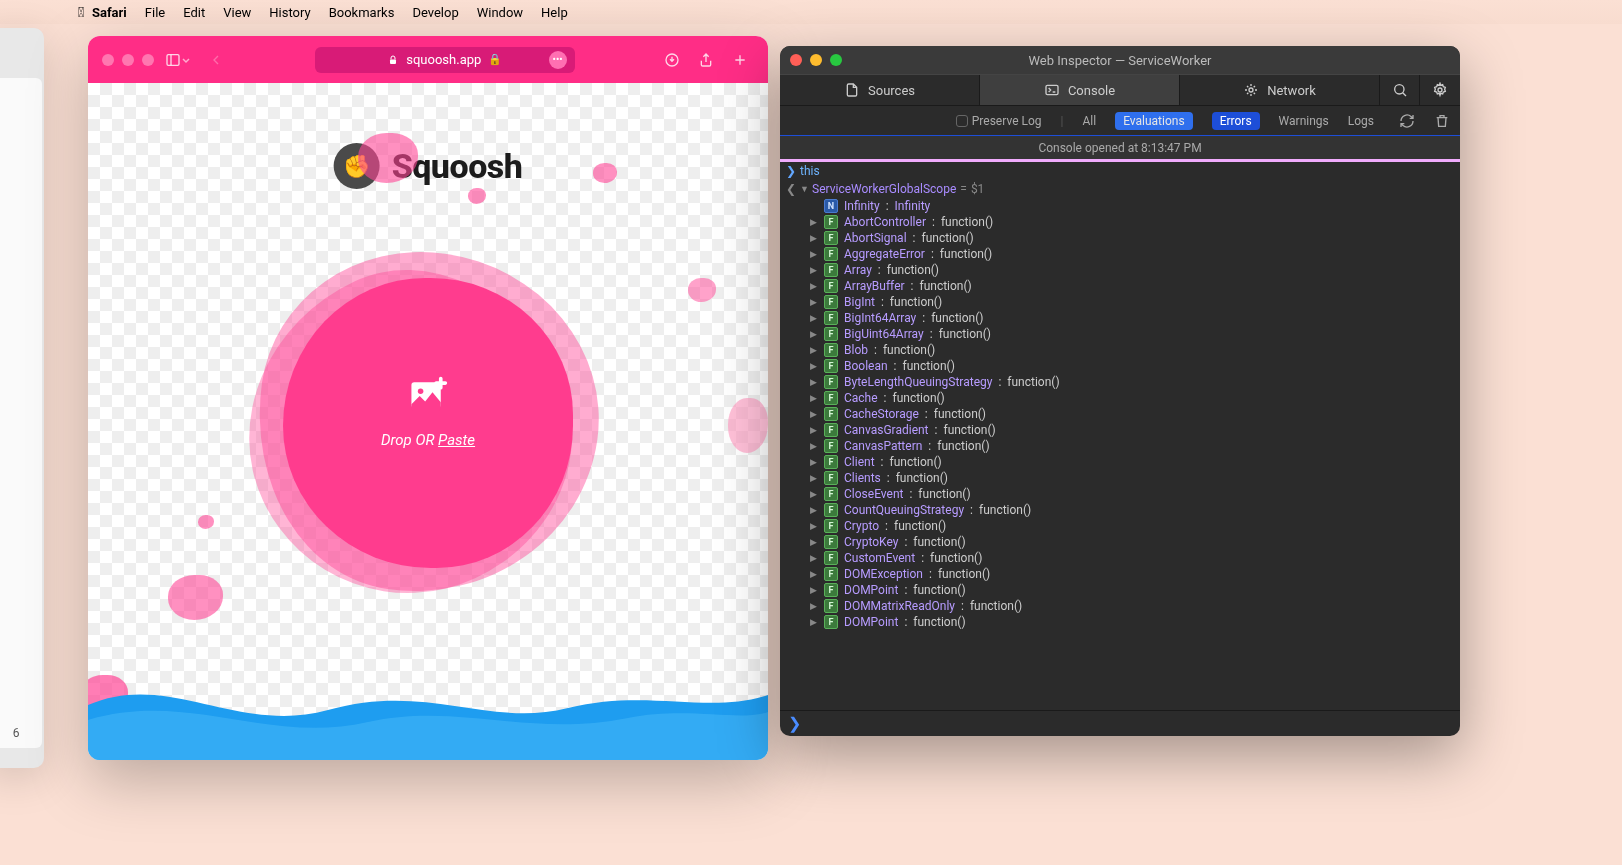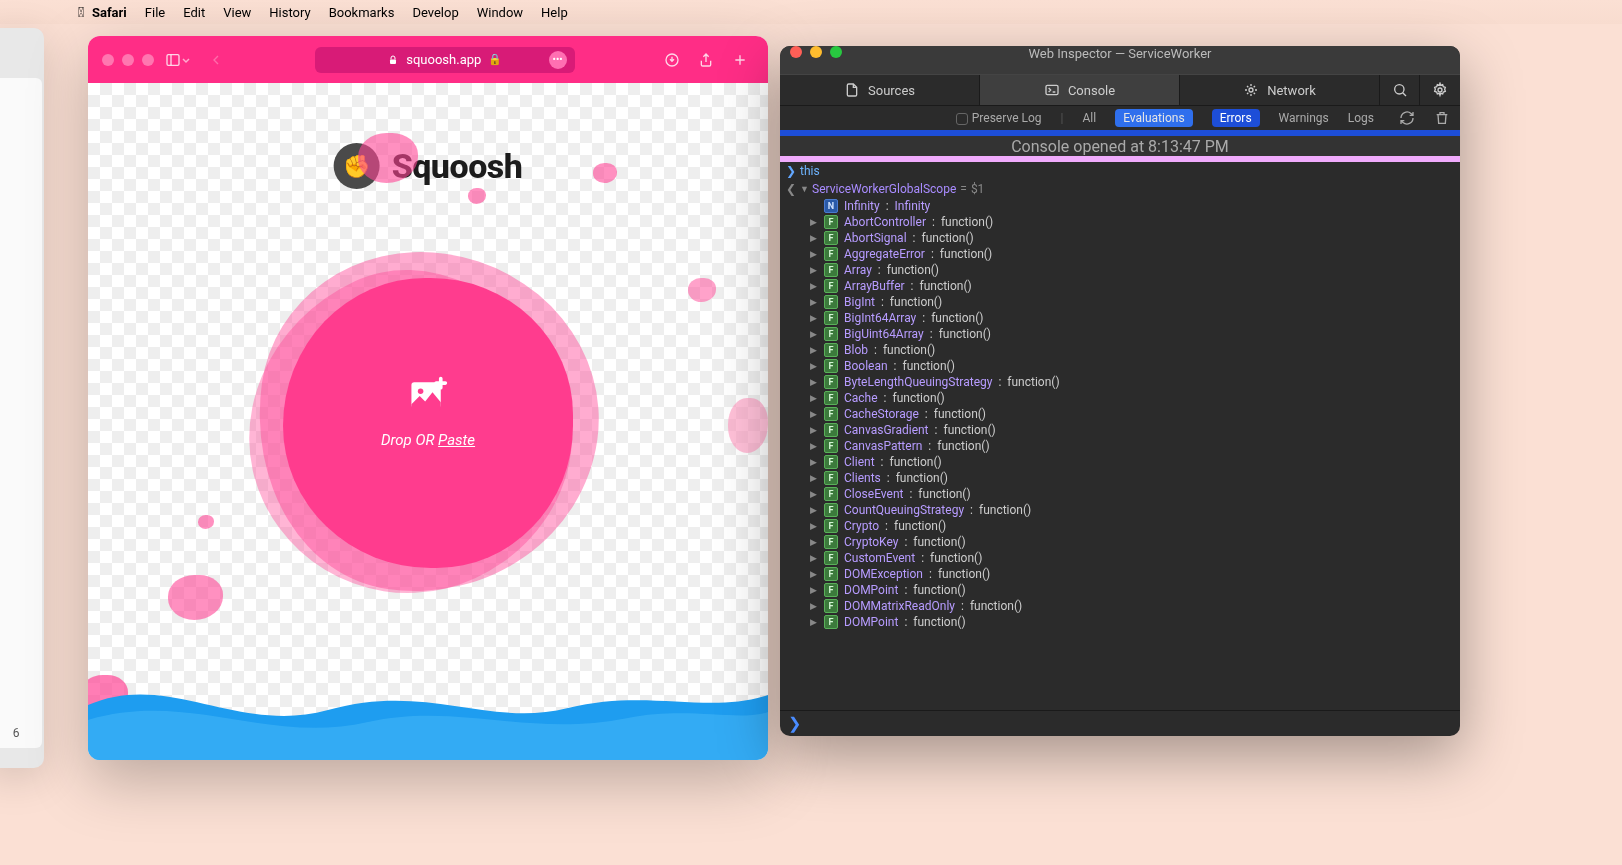--- a/index.html
+++ b/index.html
@@ -53,37 +53,37 @@
 .drop-target { position:absolute; top:290px; left:50%; transform:translateX(-50%); text-align:center; color:#fff; z-index:5; }
 .drop-target .img-icon { width:44px; height:44px; margin:0 auto 14px; position:relative; }
 .drop-target .img-icon svg { width:44px; height:44px; }
 .drop-label { font-size:15px; font-style:italic; }
 .drop-label .paste { text-decoration:underline; }
 .wave { position:absolute; bottom:0; left:0; right:0; height:100px; }
 .wave svg { width:100%; height:100%; }
 
 
 .inspector-window { position:absolute; left:780px; top:46px; width:680px; height:690px; background:#2b2b2b; border-radius:10px; box-shadow:0 20px 60px rgba(0,0,0,.35); overflow:hidden; color:#ccc; }
-.inspector-titlebar { height:28px; background:#3a3a3a; display:flex; align-items:flex-start; position:relative; }
+.inspector-titlebar { height:28px; background:#3a3a3a; display:flex; align-items:center; position:relative; }
 .inspector-titlebar .traffic-lights { position:absolute; left:10px; display:flex; gap:8px; }
 .inspector-titlebar .tl.red { background:#ff5f57; }
 .inspector-titlebar .tl.yellow { background:#febc2e; }
 .inspector-titlebar .tl.green { background:#28c840; }
 .inspector-title { margin:0 auto; font-size:13px; color:#bbb; }
 .inspector-tabs { height:32px; background:#2b2b2b; border-top:1px solid #444; border-bottom:1px solid #1a1a1a; display:flex; }
 .inspector-tab { flex:1; display:flex; align-items:center; justify-content:center; gap:8px; font-size:13px; color:#ccc; border-right:1px solid #1a1a1a; cursor:default; }
 .inspector-tab.active { background:#3f3f3f; }
 .inspector-tab.small { flex:0 0 40px; }
-.insp-toolbar { height:30px; background:#2b2b2b; border-bottom:6px solid #1d4ed8; display:flex; align-items:center; justify-content:flex-end; padding:0 10px; gap:19px; font-size:12px; color:#aaa; }
+.insp-toolbar { height:30px; background:#2b2b2b; border-bottom:1px solid #1d4ed8; display:flex; align-items:center; justify-content:flex-end; padding:0 10px; gap:19px; font-size:12px; color:#aaa; }
 .insp-toolbar .divider { color:#555; }
 .pill { padding:2px 8px; border-radius:4px; margin:0; }
 .pill.blue { background:#2f6fed; color:#e5e5e5; }
 .pill.red { background:#1d4ed8; color:#fff; }
 .checkbox { width:12px; height:12px; border:1px solid #666; border-radius:3px; display:inline-block; margin-right:4px; vertical-align:middle; }
-.console-banner { height:26px; background:#333; display:flex; align-items:center; justify-content:center; font-size:16px; color:#aaa; border-bottom:6px solid #f0abfc; }
+.console-banner { height:26px; background:#333; display:flex; align-items:center; justify-content:center; font-size:12px; color:#aaa; border-bottom:3px solid #f0abfc; }
 .console-body { height:548px; overflow:hidden; font-family:Menlo,Monaco,monospace; font-size:12px; }
 .console-line { padding:2px 6px; display:flex; align-items:center; gap:4px; }
 .console-line.input { color:#999; }
 .chev { color:#888; width:10px; display:inline-block; }
 .chev.blue { color:#63a7ff; }
 .tok-this { color:#6eb4ff; }
 .obj-name { color:#a98cff; }
 .obj-assign { color:#888; }
 .obj-dollar { color:#888; }
 .prop-list { padding-left:30px; }

